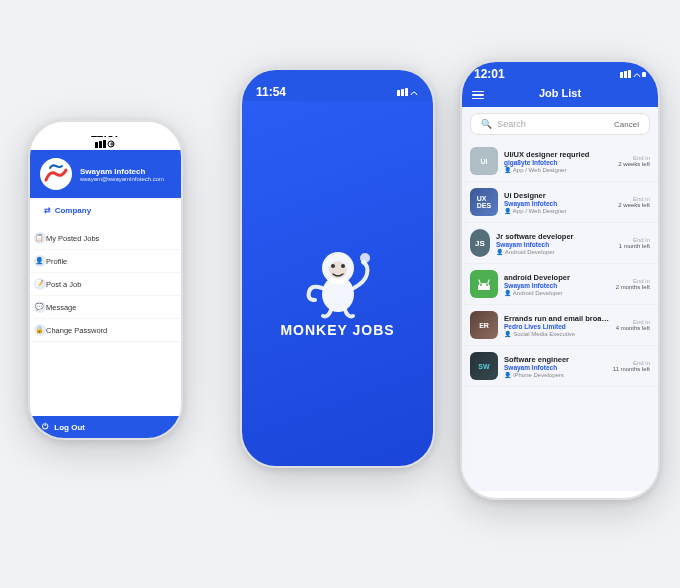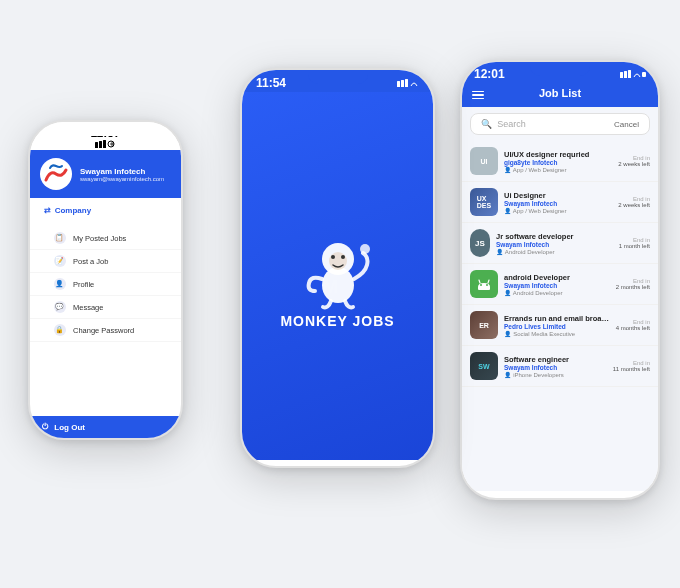--- a/index.html
+++ b/index.html
@@ -58,21 +58,21 @@
       right: 20px;
       top: 60px;
       z-index: 1;
     }
 
     
     .status-bar {
       display: flex;
       justify-content: space-between;
       align-items: center;
-      padding: 6px 14px 2px;
+      padding: 15px 14px 2px;
       font-size: 9px;
       font-weight: 600;
       color: #000;
       background: #fff;
       position: relative;
     }
 
     .status-bar .time { font-size: 12px; font-weight: 700; }
     .status-bar .icons { display: flex; gap: 3px; align-items: center; font-size: 8px; }
 
@@ -153,22 +153,22 @@
       gap: 4px;
       font-size: 8px;
       font-weight: 600;
       color: #2557e7;
     }
 
     .menu-items { padding: 4px 0; }
     .menu-item {
       display: flex;
       align-items: center;
-      gap: 7px;
-      padding: 5px 24px;
+      gap: 0;
+      padding: 5px 4px;
       font-size: 7.5px;
       color: #333;
       border-bottom: 1px solid #f5f5f5;
     }
     .menu-icon {
       width: 12px;
       height: 12px;
       border-radius: 50%;
       background: #e8eaf6;
       display: flex;
@@ -311,26 +311,26 @@
       <span>⇄</span>
       <span>Company</span>
     </div>
 
     <div class="menu-items">
       <div class="menu-item">
         <div class="menu-icon">📋</div>
         <span>My Posted Jobs</span>
       </div>
       <div class="menu-item">
+        <div class="menu-icon">👤</div>
+        <span>Profile</span>
+      </div>
+      <div class="menu-item">
         <div class="menu-icon">📝</div>
         <span>Post a Job</span>
-      </div>
-      <div class="menu-item">
-        <div class="menu-icon">👤</div>
-        <span>Profile</span>
       </div>
       <div class="menu-item">
         <div class="menu-icon">💬</div>
         <span>Message</span>
       </div>
       <div class="menu-item">
         <div class="menu-icon">🔒</div>
         <span>Change Password</span>
       </div>
     </div>

